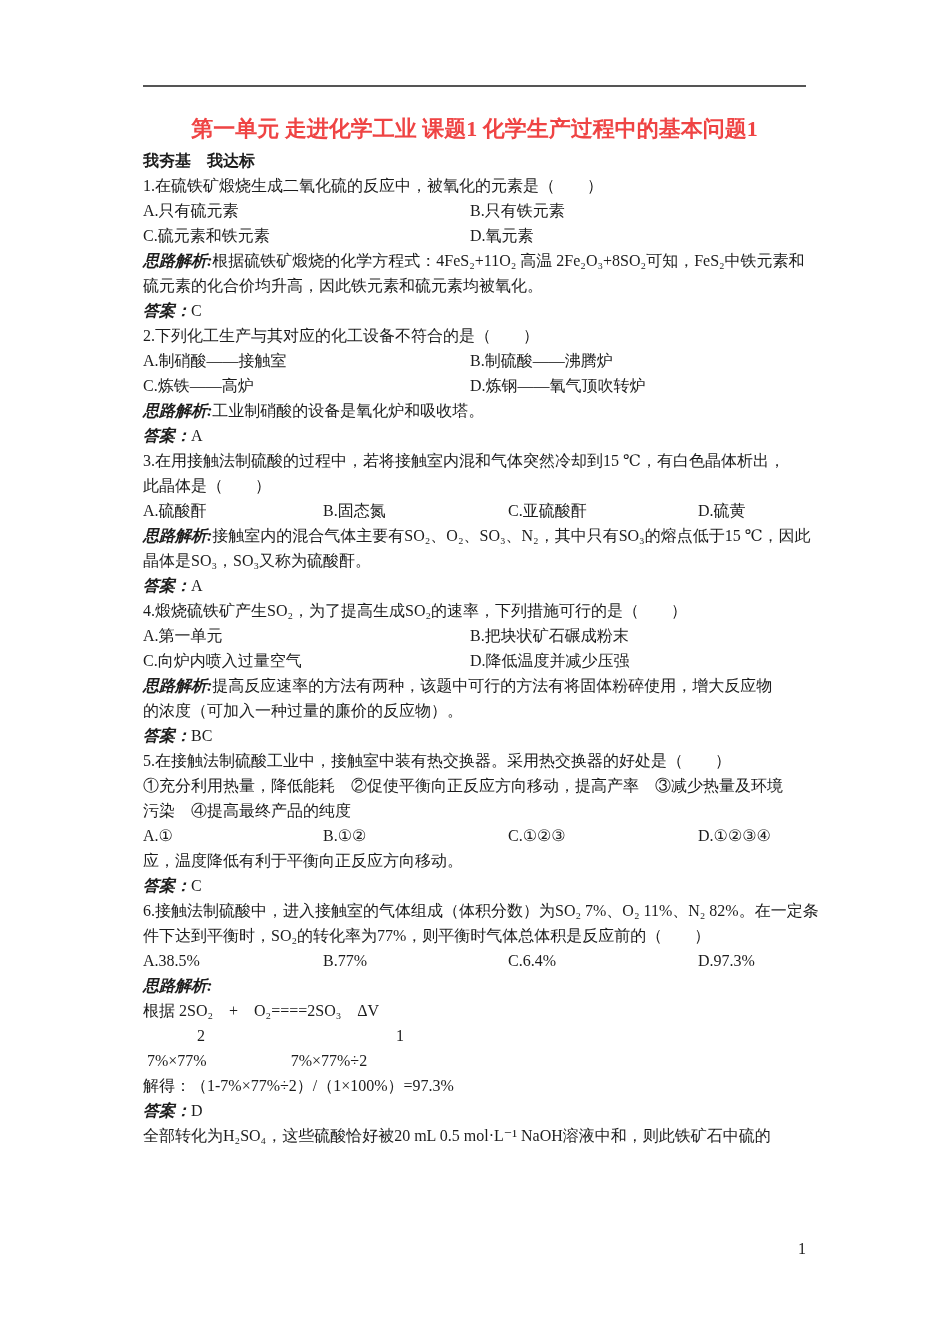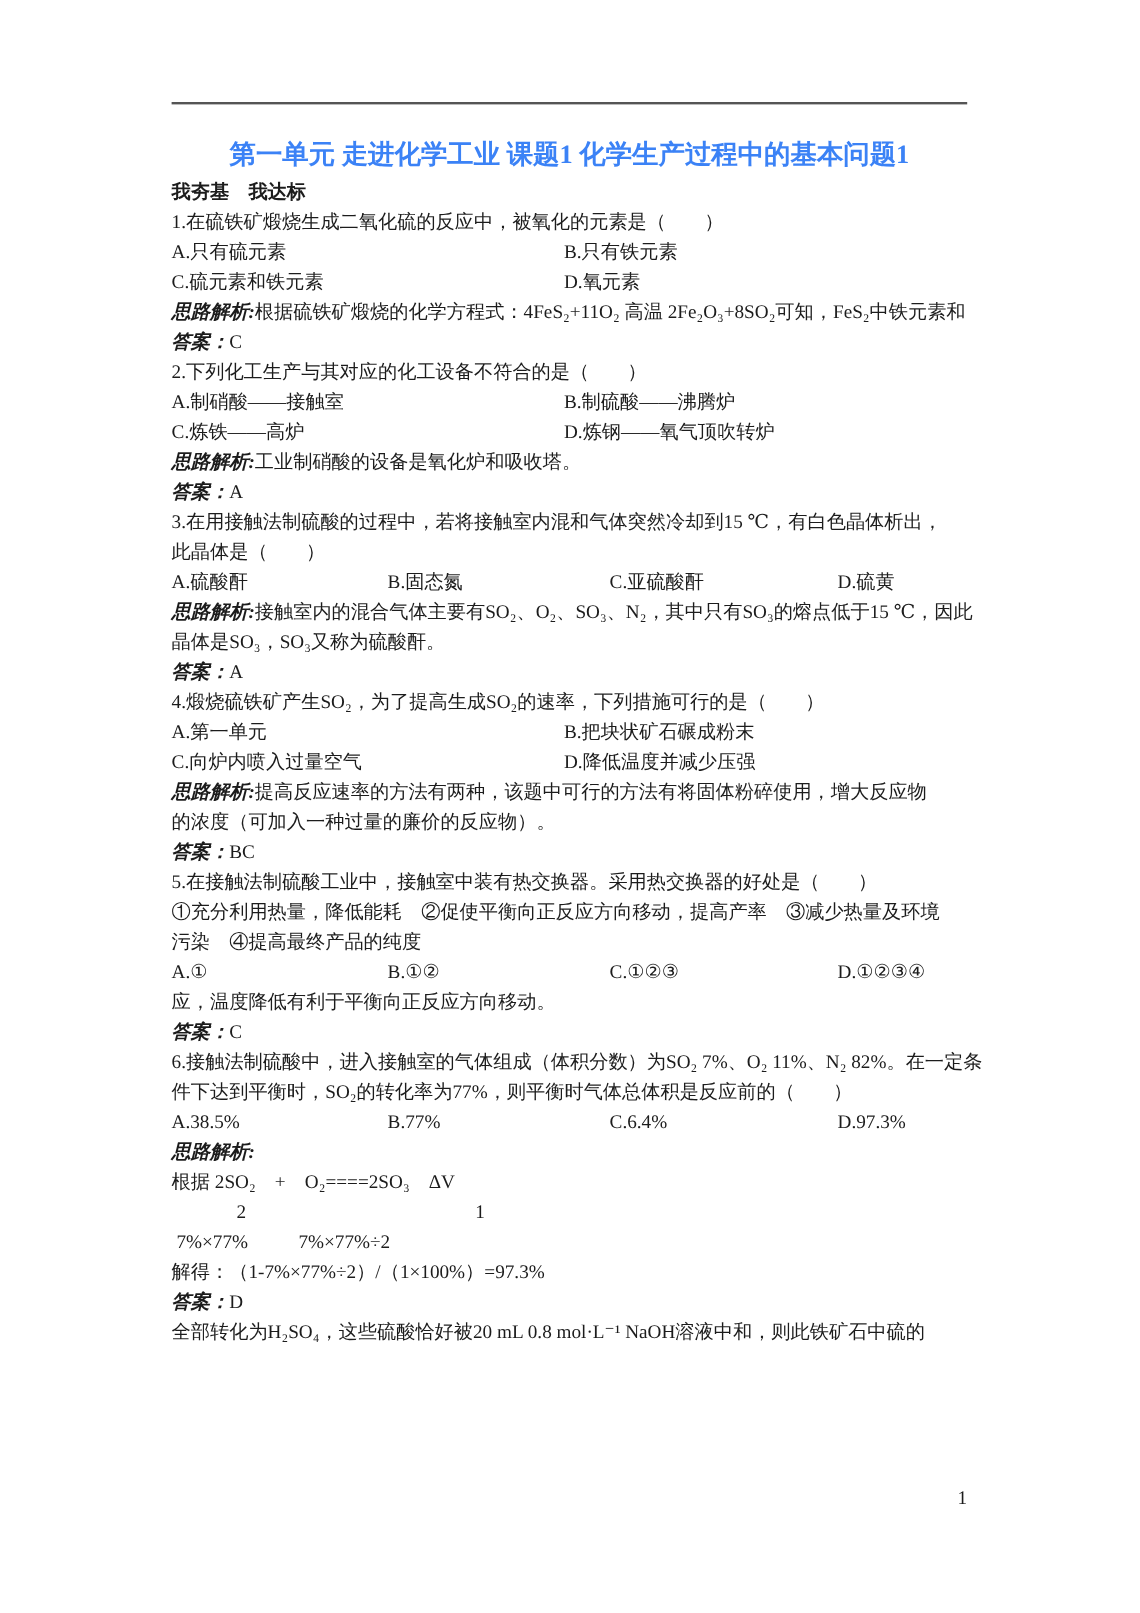--- a/index.html
+++ b/index.html
@@ -18,44 +18,45 @@
   .heading{font-weight:bold;}
   .b{font-weight:bold;font-style:italic;}
   .c2{display:inline-block;width:327px;}
   .opt4 span{display:inline-block;}
   .opt4 .w1{width:180px;}
   .opt4 .w2{width:185px;}
   .opt4 .w3{width:190px;}
   .eq-l2 .e1{margin-left:54px;}
   .eq-l2 .e2{margin-left:191px;}
   .eq-l3 .e1{margin-left:4px;}
-  .eq-l3 .e2{margin-left:42px;}
+  .eq-l3 .e2{margin-left:84px;}
   .page-number{position:absolute;left:798px;top:1240px;font-size:16px;}
 </style>
 </head>
 <body>
 
 <div class="rule" style="background-color: rgb(85, 85, 85);"></div>
 
 <div class="doc">
 
-  <div class="title" style="color: #3b82f6;">第一单元 走进化学工业 课题1 化学生产过程中的基本问题1</div>
+  <div class="title" style="color: #ef4444;">第一单元 走进化学工业 课题1 化学生产过程中的基本问题1</div>
 
   <div class="line heading">我夯基　我达标</div>
 
   <div class="line">1.在硫铁矿煅烧生成二氧化硫的反应中，被氧化的元素是（　　）</div>
   <div class="line">
     <span class="c2">A.只有硫元素</span><span>B.只有铁元素</span>
   </div>
   <div class="line">
     <span class="c2">C.硫元素和铁元素</span><span>D.氧元素</span>
   </div>
   <div class="line">
     <span class="b">思路解析:</span><span>根据硫铁矿煅烧的化学方程式：4FeS₂+11O₂ 高温 2Fe₂O₃+8SO₂可知，FeS₂中铁元素和</span>
   </div>
+  <div class="line">硫元素的化合价均升高，因此铁元素和硫元素均被氧化。</div>
   <div class="line">
     <span class="b">答案：</span><span>C</span>
   </div>
 
   <div class="line">2.下列化工生产与其对应的化工设备不符合的是（　　）</div>
   <div class="line">
     <span class="c2">A.制硝酸——接触室</span><span>B.制硫酸——沸腾炉</span>
   </div>
   <div class="line">
     <span class="c2">C.炼铁——高炉</span><span>D.炼钢——氧气顶吹转炉</span>
@@ -118,17 +119,17 @@
   </div>
   <div class="line eq-l3">
     <span class="e1">7%×77%</span><span class="e2">7%×77%÷2</span>
   </div>
   <div class="line">解得：（1-7%×77%÷2）/（1×100%）=97.3%</div>
   <div class="line">
     <span class="b">答案：</span><span>D</span>
   </div>
 
 
-  <div class="line">全部转化为H₂SO₄，这些硫酸恰好被20 mL 0.8 mol·L⁻¹ NaOH溶液中和，则此铁矿石中硫的</div>
+  <div class="line">全部转化为H₂SO₄，这些硫酸恰好被20 mL 0.5 mol·L⁻¹ NaOH溶液中和，则此铁矿石中硫的</div>
 
 </div>
 
 <div class="page-number">1</div>
 
 </body></html>

